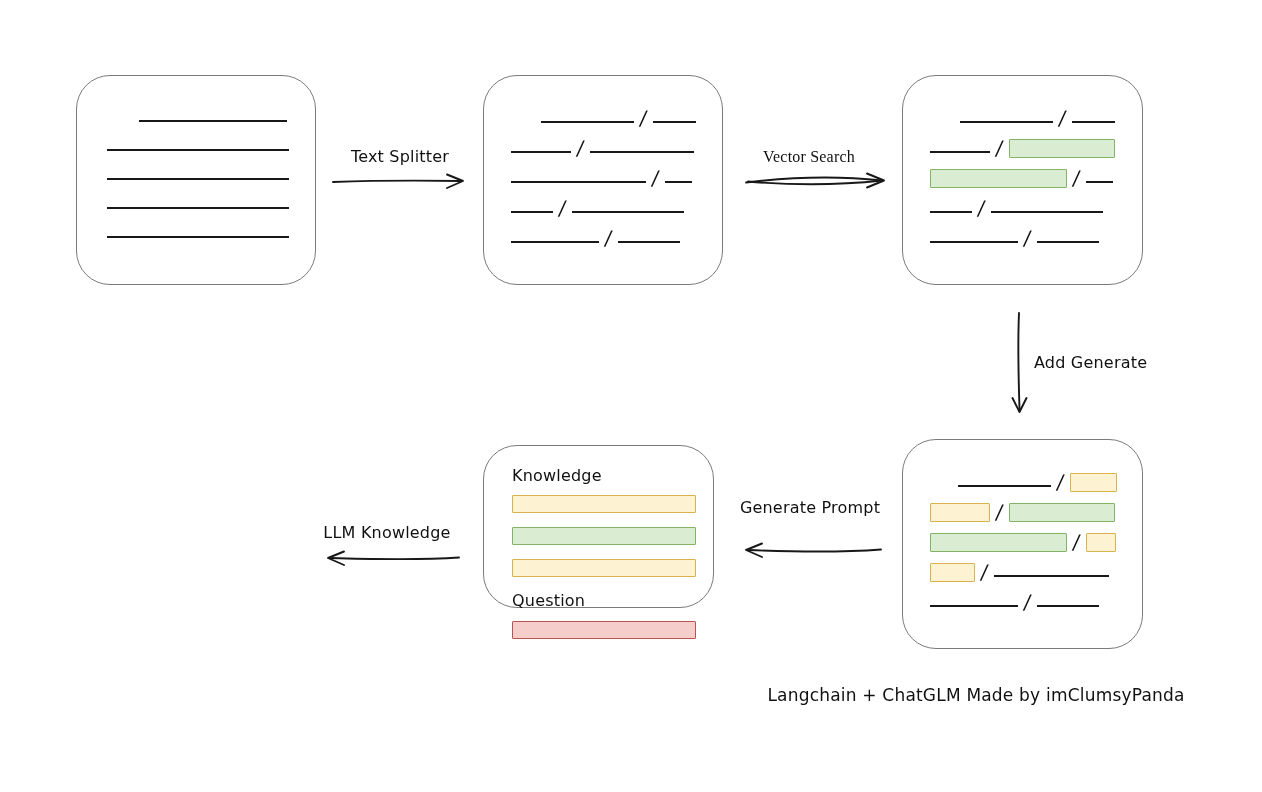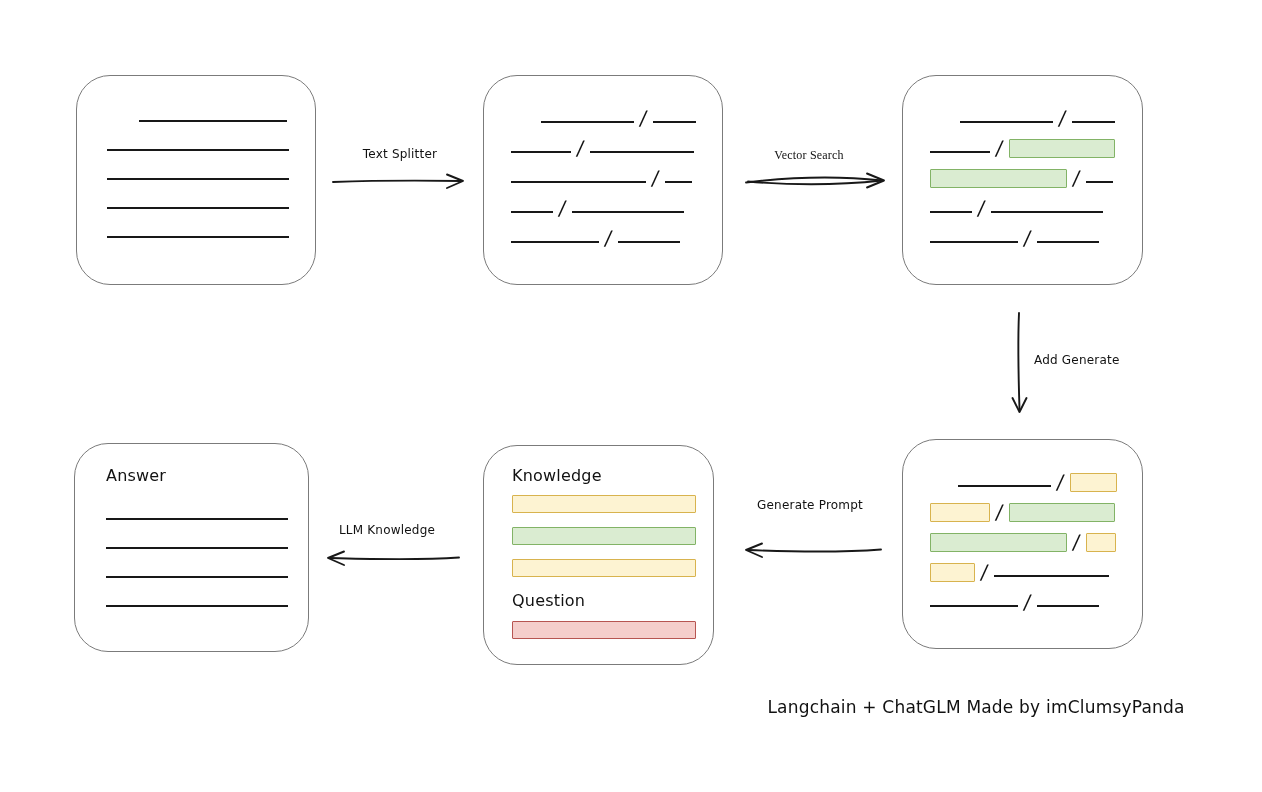--- a/index.html
+++ b/index.html
@@ -32,21 +32,21 @@
   .prompt-bar.yellow{background:var(--yellow-fill);border-color:var(--yellow-border);}
   .prompt-bar.red{background:var(--red-fill);border-color:var(--red-border);}
   .question-title{margin-top:10px;}
   .question-bars{margin-top:11px;}
   .question-bars .prompt-bar{margin-bottom:0;}
   
   .answer-inner{position:absolute;left:31px;top:22px;right:24px;}
   .answer-lines{margin-top:33px;}
   .answer-lines .doc-line{margin-bottom:27px;}
   
-  .arrow-label{position:absolute;font-size:12px;white-space:nowrap;letter-spacing:.2px;}
+  .arrow-label{position:absolute;font-size:16px;white-space:nowrap;letter-spacing:.2px;}
   .centered{transform:translateX(-50%);}
   .caption{position:absolute;font-size:17px;white-space:nowrap;transform:translateX(-50%);letter-spacing:.2px;}
   
   .arrows{position:absolute;left:0;top:0;pointer-events:none;color:var(--line,#181818);}
   .arrows path{stroke:currentColor;fill:none;stroke-width:1.9;stroke-linecap:round;stroke-linejoin:round;}
 </style>
 </head>
 <body>
 
 <div class="canvas">
@@ -171,48 +171,37 @@
           <div class="seg-line" style="width: 115px;"></div>
         </div>
         <div class="chunk-row">
           <div class="seg-line" style="width: 88px;"></div>
           <span class="slash">/</span>
           <div class="seg-line" style="width: 62px;"></div>
         </div>
       </div>
   </div>
 
-  <div class="box" style="left:483px;top:445px;width:231px;height:220px;">
+  <div class="box" style="left:483px;top:445px;width:231px;height:163px;">
     <div class="prompt-inner">
       <div class="box-title">Knowledge</div>
       <div class="prompt-bars">
           <div class="prompt-bar yellow"></div>
           <div class="prompt-bar green"></div>
           <div class="prompt-bar yellow"></div>
         </div>
       <div class="box-title question-title">Question</div>
       <div class="prompt-bars question-bars">
           <div class="prompt-bar red"></div>
         </div>
     </div>
   </div>
 
-  <div class="box" style="left:74px;top:443px;width:235px;height:209px;">
-    <div class="answer-inner">
-      <div class="box-title">Answer</div>
-      <div class="answer-lines doc-lines-inline">
-          <div class="doc-line" style="margin-left: 0px; width: 182px;"></div>
-          <div class="doc-line" style="margin-left: 0px; width: 182px;"></div>
-          <div class="doc-line" style="margin-left: 0px; width: 182px;"></div>
-          <div class="doc-line" style="margin-left: 0px; width: 182px;"></div>
-        </div>
-    </div>
-  </div>
 
   <div class="arrow-label centered" style="left:400px;top:147px;">Text Splitter</div>
   <div class="arrow-label centered" style="left:809px;top:148px;font-family:Liberation Serif, serif;">Vector Search</div>
   <div class="arrow-label" style="left:1034px;top:353px;">Add Generate</div>
   <div class="arrow-label centered" style="left:810px;top:498px;">Generate Prompt</div>
   <div class="arrow-label centered" style="left:387px;top:523px;">LLM Knowledge</div>
 
-  <div class="caption" style="left:976px;top:685px;margin-top:12px;">Langchain + ChatGLM Made by imClumsyPanda</div>
+  <div class="caption" style="left:976px;top:685px;">Langchain + ChatGLM Made by imClumsyPanda</div>
 
 </div>
 
 </body></html>

